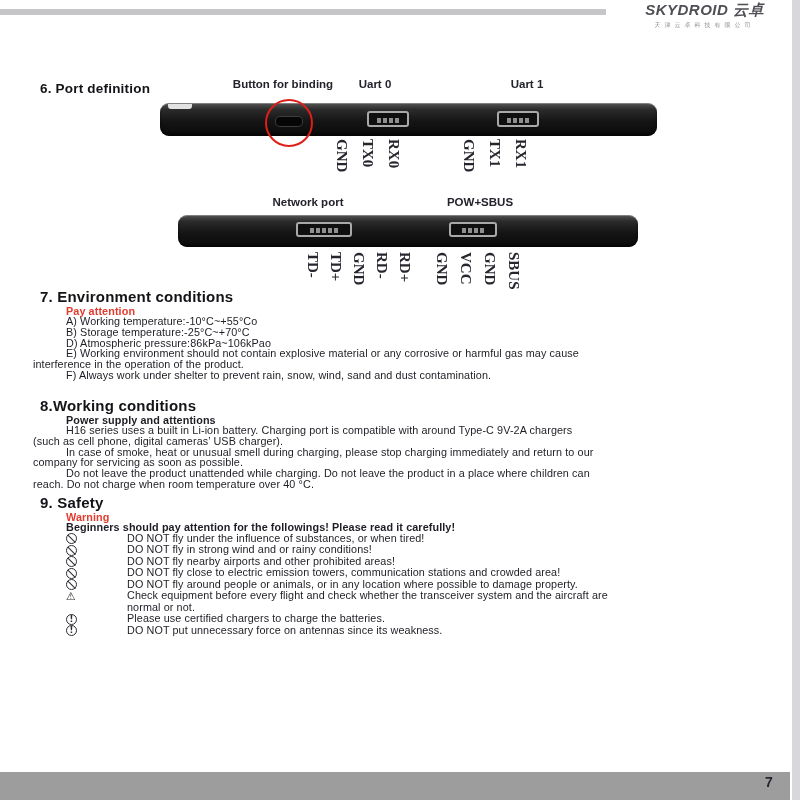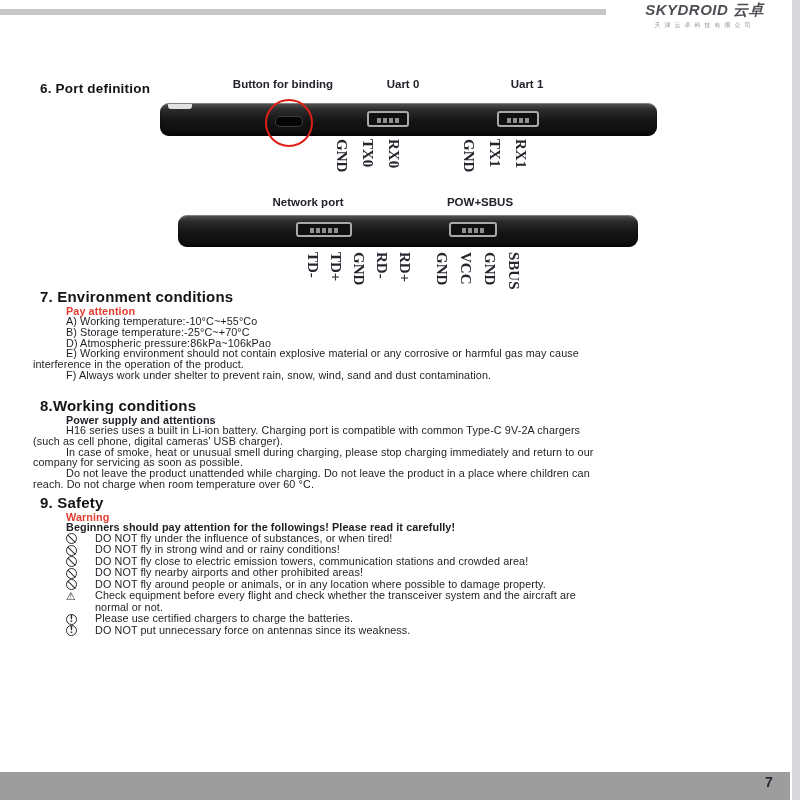--- a/index.html
+++ b/index.html
@@ -33,21 +33,21 @@
   .txtsec{position:absolute;left:33px;width:742px;font-size:10.8px;line-height:10.7px;letter-spacing:.1px;color:#1d1d24;}
   .sec-title{font-size:15px;line-height:13px;font-weight:bold;color:#131318;margin:0 0 2.5px 7px;letter-spacing:.2px;}
   .ind{padding-left:33px;}
   .flush{padding-left:0;}
   .red{color:#e33b2e;font-weight:bold;padding-left:33px;}
   .boldline{font-weight:bold;padding-left:33px;}
 
   
   .srow{display:flex;align-items:flex-start;padding-left:33px;min-height:11.3px;}
   .icobox{flex:0 0 29px;display:flex;align-items:flex-start;padding-top:.5px;}
-  .stext{flex:1;line-height:11.3px;}
+  .stext{flex:1;line-height:11.3px;margin-left:32px;}
   .ico{font-family:"DejaVu Sans",sans-serif;color:#2a2a32;}
   .no{position:relative;box-sizing:border-box;width:11px;height:11px;border:1.4px solid #2a2a32;border-radius:50%;display:inline-block;}
   .no::before{content:"";position:absolute;left:-1px;top:3.8px;width:10.5px;height:1.4px;background:#2a2a32;transform:rotate(45deg);}
   .warn{font-size:11px;line-height:11px;font-weight:bold;}
   .excl{box-sizing:border-box;width:11px;height:11px;border:1.4px solid #2a2a32;border-radius:50%;
         display:flex;align-items:center;justify-content:center;font-size:8.5px;font-weight:bold;line-height:1;}
 
   
   .footer-bar{position:absolute;left:0;top:772px;width:790px;height:28px;background:#9d9d9d;}
   .page-num{position:absolute;left:765px;top:774px;font-size:14px;font-weight:bold;color:#26262e;}
@@ -60,21 +60,21 @@
 
   <div class="hdr-rule"></div>
   <div class="logo">
     <div class="logo-main"><span>SKYDROID</span> <span>云卓</span></div>
     <div class="logo-sub">天津云卓科技有限公司</div>
   </div>
 
   <div class="sec6-title">6. Port definition</div>
 
   <div class="flabel" style="left:283px;top:78px;">Button for binding</div>
-  <div class="flabel" style="left:403px;top:78px;">Uart 0</div>
+  <div class="flabel" style="left:375px;top:78px;">Uart 0</div>
   <div class="flabel" style="left:527px;top:78px;">Uart 1</div>
 
   <div class="bar" style="left:160px;top:103px;width:497px;height:33px;"></div>
   <div class="notch"></div>
   <div class="slot"></div>
   <div class="redcircle"></div>
   <div class="port" style="left:367px;top:111px;width:42px;height:16px;">
     <span class="pin"></span>
       <span class="pin"></span>
       <span class="pin"></span>
@@ -137,26 +137,26 @@
     <div class="ind">B) Storage temperature:-25°C~+70°C</div>
     <div class="ind">D) Atmospheric pressure:86kPa~106kPao</div>
     <div class="ind">E) Working environment should not contain explosive material or any corrosive or harmful gas may cause</div>
     <div class="flush">interference in the operation of the product.</div>
     <div class="ind">F) Always work under shelter to prevent rain, snow, wind, sand and dust contamination.</div>
   </div>
 
   <div class="txtsec" style="top:399px;">
     <div class="sec-title">8.Working conditions</div>
     <div class="boldline">Power supply and attentions</div>
-    <div class="ind">H16 series uses a built in Li-ion battery. Charging port is compatible with common Type-C 9V-2A chargers</div>
+    <div class="ind">H16 series uses a built in Li-ion battery. Charging port is compatible with around Type-C 9V-2A chargers</div>
     <div class="flush">(such as cell phone, digital cameras’ USB charger).</div>
     <div class="ind">In case of smoke, heat or unusual smell during charging, please stop charging immediately and return to our</div>
     <div class="flush">company for servicing as soon as possible.</div>
     <div class="ind">Do not leave the product unattended while charging. Do not leave the product in a place where children can</div>
-    <div class="flush">reach. Do not charge when room temperature over 60 °C.</div>
+    <div class="flush">reach. Do not charge when room temperature over 40 °C.</div>
   </div>
 
   <div class="txtsec" style="top:496px;">
     <div class="sec-title">9. Safety</div>
     <div class="red">Warning</div>
     <div class="boldline">Beginners should pay attention for the followings! Please read it carefully!</div>
 
     <div class="srow">
       <span class="icobox">
           <span class="ico no"></span>
@@ -166,27 +166,27 @@
     <div class="srow">
       <span class="icobox">
           <span class="ico no"></span>
         </span>
       <div class="stext">DO NOT fly in strong wind and or rainy conditions!</div>
     </div>
     <div class="srow">
       <span class="icobox">
           <span class="ico no"></span>
         </span>
+      <div class="stext">DO NOT fly nearby airports and other prohibited areas!</div>
+    </div>
+    <div class="srow">
+      <span class="icobox">
+          <span class="ico no"></span>
+        </span>
       <div class="stext">DO NOT fly close to electric emission towers, communication stations and crowded area!</div>
-    </div>
-    <div class="srow">
-      <span class="icobox">
-          <span class="ico no"></span>
-        </span>
-      <div class="stext">DO NOT fly nearby airports and other prohibited areas!</div>
     </div>
     <div class="srow">
       <span class="icobox">
           <span class="ico no"></span>
         </span>
       <div class="stext">DO NOT fly around people or animals, or in any location where possible to damage property.</div>
     </div>
     <div class="srow">
       <span class="icobox">
           <span class="ico warn">⚠</span>

